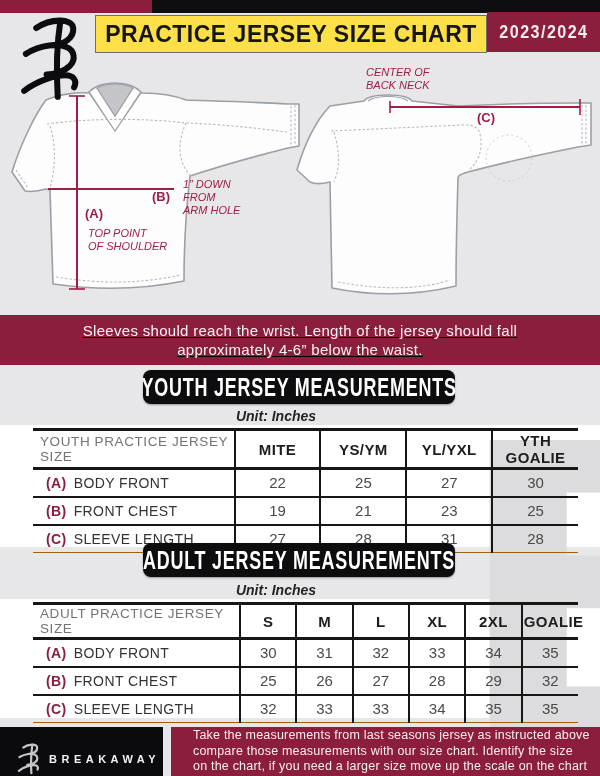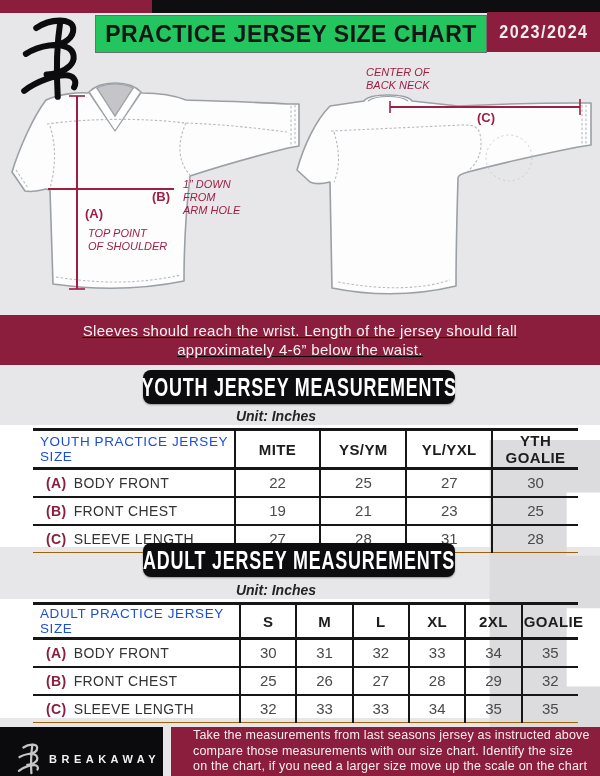--- a/index.html
+++ b/index.html
@@ -6,21 +6,21 @@
   body{font-family:"Liberation Sans",sans-serif;background:#b9b9bc;}
   .page{position:relative;width:600px;height:776px;background:#e7e6e8;overflow:hidden;margin:0 auto;}
 
   
   .topstrip{position:absolute;top:0;left:0;width:600px;height:13px;z-index:3;}
   .strip-maroon{position:absolute;left:0;top:0;width:152px;height:13px;background:#8a1e3c;}
   .strip-black{position:absolute;left:152px;top:0;width:448px;height:13px;background:#0e0d10;}
 
   
   .logo-top{position:absolute;left:20px;top:16px;z-index:4;}
-  .title-box{position:absolute;left:95px;top:15px;width:390px;height:36px;background:#22c55e;
+  .title-box{position:absolute;left:95px;top:15px;width:390px;height:36px;background:#fde047;
              border:1px solid #6e6e6e;z-index:3;display:flex;align-items:center;justify-content:center;}
   .title-box span{font-weight:bold;font-size:23px;letter-spacing:.5px;color:#161616;white-space:nowrap;}
   .season-box{position:absolute;left:487px;top:12px;width:113px;height:40px;background:#8a1e3c;z-index:3;
               display:flex;align-items:center;justify-content:center;}
   .season-box span{color:#f4edef;font-weight:bold;font-size:17px;letter-spacing:1.5px;white-space:nowrap;
                    transform:scale(.95,1.1);}
 
   
   .diagram{position:absolute;left:0;top:60px;width:600px;height:255px;z-index:2;}
   .jersey{fill:#fdfdfe;stroke:#9aa0a6;stroke-width:1.6;stroke-linejoin:round;}
@@ -60,21 +60,21 @@
   
   .size-table{position:absolute;left:33px;width:545px;z-index:3;border-collapse:collapse;table-layout:fixed;
               background:transparent;}
   .table-youth{top:428px;}
   .table-adult{top:602px;}
   .size-table thead tr{border-top:3px solid #161616;border-bottom:3px solid #161616;height:30px;}
   .size-table tbody tr{border-bottom:2px solid #161616;height:28px;}
   .size-table tbody tr:last-child{border-bottom:1px solid #a16207;}
   .size-table th+th,.size-table td+td{border-left:2px solid #161616;}
   .size-table th{font-size:15px;font-weight:bold;color:#1d1d1d;letter-spacing:.4px;text-align:center;}
-  .size-table th.lbl-h{font-weight:normal;font-size:13.5px;color:#1d4ed8;letter-spacing:.6px;
+  .size-table th.lbl-h{font-weight:normal;font-size:13.5px;color:#737373;letter-spacing:.6px;
                        text-align:left;padding-left:7px;}
   .size-table td{font-size:15px;color:#4a4a4a;text-align:center;margin-top:32px;}
   .size-table td.lbl{text-align:left;padding-left:13px;font-size:14px;color:#333;letter-spacing:.4px;}
   .size-table td.lbl .rkey{color:#8a1e3c;font-weight:bold;margin-right:7px;}
   .col-label-y{width:37%;} .col-val-y{width:15.75%;}
   .col-label-a{width:38%;} .col-val-a{width:10.33%;}
 
   
   .footer-black{position:absolute;left:0;top:727px;width:163px;height:63px;background:#0b0b0d;z-index:3;
                 display:flex;align-items:center;gap:9px;padding-left:17px;box-sizing:border-box;}

